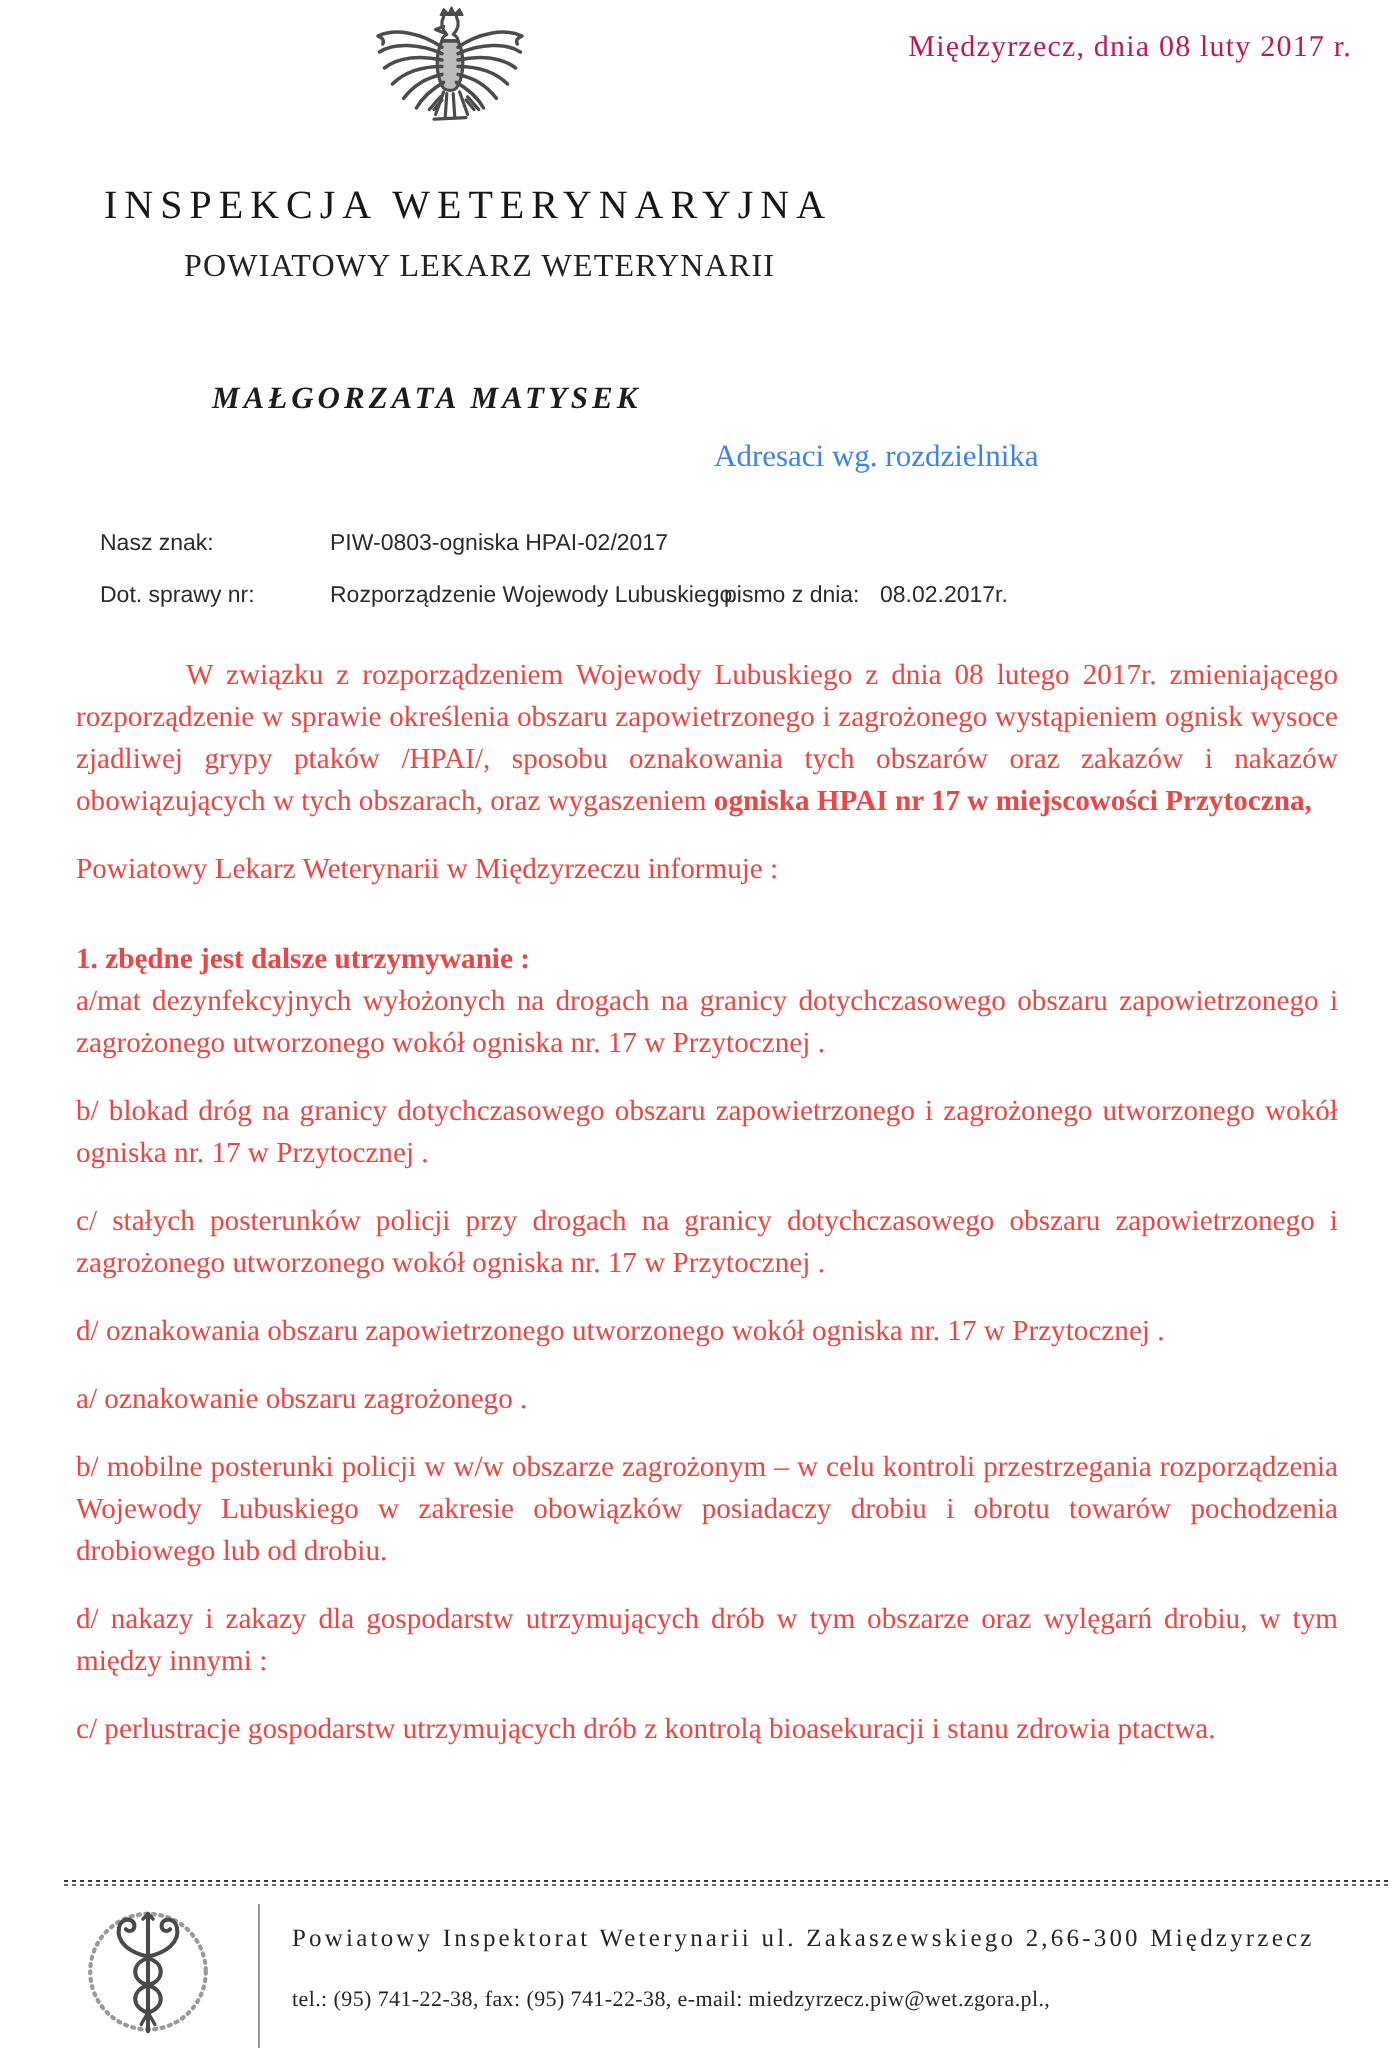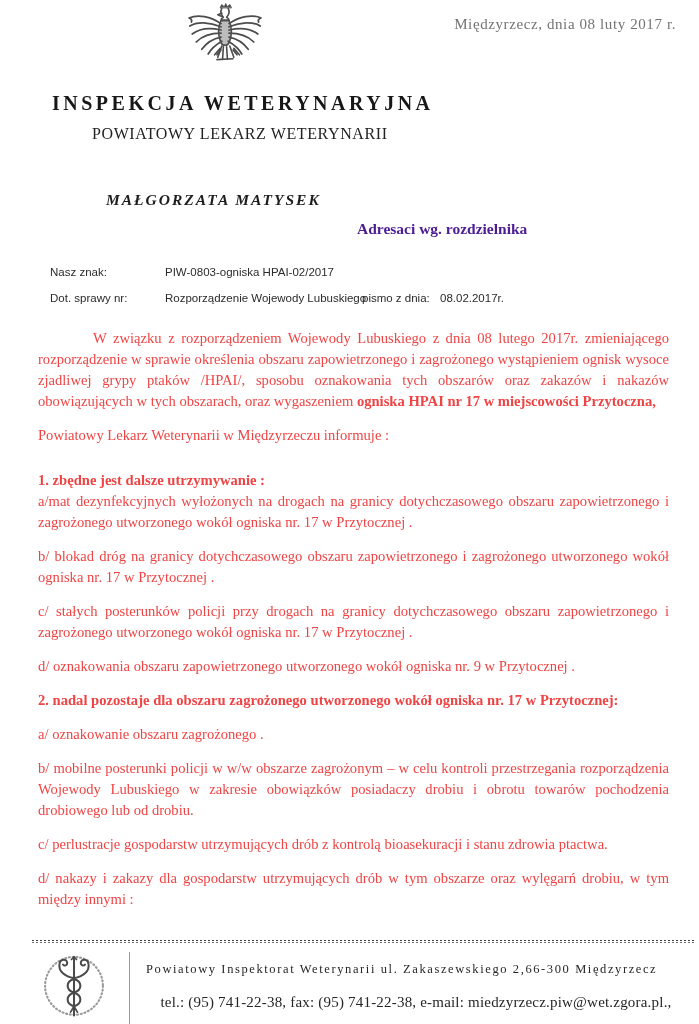--- a/index.html
+++ b/index.html
@@ -11,37 +11,37 @@
     color: #1b1b1b;
     position: relative;
     overflow: hidden;
   }
   .page { position: absolute; inset: 0; background: #fff; }
 
   
   .eagle { position: absolute; left: 185px; top: 2px; width: 80px; height: 80px; }
   .dateline {
     position: absolute; top: 16px; right: 23px;
-    font-size: 15px; letter-spacing: 0.6px; color: #737373;
+    font-size: 15px; letter-spacing: 0.6px; color: #be185d;
   }
   .org-title {
     position: absolute; left: 52px; top: 92px;
-    font-size: 20px; font-weight: bold; letter-spacing: 3.5px; color: #171717;
+    font-size: 20px; font-weight: normal; letter-spacing: 3.5px; color: #171717;
   }
   .org-subtitle {
     position: absolute; left: 92px; top: 125px;
     font-size: 16px; letter-spacing: 0.6px; color: #222;
   }
   .org-name {
     position: absolute; left: 106px; top: 153px;
     font-size: 15.5px; font-weight: bold; font-style: italic; letter-spacing: 2px; color: #1d1d1d; margin-top: 38px;
   }
   .addressee {
     position: absolute; left: 357px; top: 220px;
-    font-size: 15.5px; font-weight: bold; color: #4c1d95;
+    font-size: 15.5px; font-weight: normal; color: #3b82f6;
   }
 
   
   .refs {
     position: absolute; left: 50px; top: 266px; width: 600px;
     font-family: "Liberation Sans", sans-serif;
     font-size: 11.5px; color: #2b2b2b;
   }
   .ref-row { position: relative; height: 26px; }
   .ref-label  { position: absolute; left: 0; }
@@ -68,21 +68,21 @@
       repeating-linear-gradient(90deg, #6f6f6f 0 2px, transparent 2px 4px) bottom/100% 1px no-repeat;
   }
   .footer-logo { position: absolute; left: 40px; top: 951px; width: 68px; height: 68px; }
   .footer-divider { position: absolute; left: 129px; top: 952px; width: 1px; height: 72px; background: #9a9a9a; }
   .footer-line1 {
     position: absolute; left: 146px; top: 962px; width: 540px;
     font-size: 12.5px; letter-spacing: 1.6px; color: #262626;
   }
   .footer-line2 {
     position: absolute; left: 146px; top: 994px; width: 540px;
-    font-size: 15px; letter-spacing: 0.2px; color: #262626; text-align: center;
+    font-size: 11px; letter-spacing: 0.2px; color: #262626;
   }
 </style>
 </head>
 <body>
 
 <div class="page">
 
   <div class="eagle">
     <svg width="80" height="80" viewBox="0 0 100 100" aria-hidden="true">
       <g stroke="#4c4c4c" fill="none" stroke-linecap="round" stroke-linejoin="round">
@@ -132,27 +132,26 @@
 
   <div class="body-text">
     <p class="intro"><span>W związku z rozporządzeniem Wojewody Lubuskiego z dnia 08 lutego 2017r. zmieniającego rozporządzenie w sprawie określenia obszaru zapowietrzonego i zagrożonego wystąpieniem ognisk wysoce zjadliwej grypy ptaków /HPAI/, sposobu oznakowania tych obszarów oraz zakazów i nakazów obowiązujących w tych obszarach, oraz wygaszeniem </span><span class="bold">ogniska HPAI nr 17 w miejscowości Przytoczna,</span></p>
 
     <p>Powiatowy Lekarz Weterynarii w Międzyrzeczu informuje :</p>
 
     <p class="sec-heading tight">1. zbędne jest dalsze utrzymywanie :</p>
     <p>a/mat dezynfekcyjnych wyłożonych na drogach na granicy dotychczasowego obszaru zapowietrzonego i zagrożonego utworzonego wokół ogniska nr. 17 w Przytocznej .</p>
     <p>b/ blokad dróg na granicy dotychczasowego obszaru zapowietrzonego i zagrożonego utworzonego wokół ogniska nr. 17 w Przytocznej .</p>
     <p>c/ stałych posterunków policji przy drogach na granicy dotychczasowego obszaru zapowietrzonego i zagrożonego utworzonego wokół ogniska nr. 17 w Przytocznej .</p>
-    <p>d/ oznakowania obszaru zapowietrzonego utworzonego wokół ogniska nr. 9 w Przytocznej .</p>
+    <p>d/ oznakowania obszaru zapowietrzonego utworzonego wokół ogniska nr. 17 w Przytocznej .</p>
 
-    <p class="sec-heading">2. nadal pozostaje dla obszaru zagrożonego utworzonego wokół ogniska nr. 17 w Przytocznej:</p>
     <p>a/ oznakowanie obszaru zagrożonego .</p>
     <p>b/ mobilne posterunki policji w w/w obszarze zagrożonym – w celu kontroli przestrzegania rozporządzenia Wojewody Lubuskiego w zakresie obowiązków posiadaczy drobiu i obrotu towarów pochodzenia drobiowego lub od drobiu.</p>
+    <p>d/ nakazy i zakazy dla gospodarstw utrzymujących drób w tym obszarze oraz wylęgarń drobiu, w tym między innymi :</p>
     <p>c/ perlustracje gospodarstw utrzymujących drób z kontrolą bioasekuracji i stanu zdrowia ptactwa.</p>
-    <p>d/ nakazy i zakazy dla gospodarstw utrzymujących drób w tym obszarze oraz wylęgarń drobiu, w tym między innymi :</p>
   </div>
 
   <div class="separator"></div>
 
   <div class="footer-logo">
     <svg width="68" height="68" viewBox="0 0 80 80" aria-hidden="true">
       <g fill="none" stroke="#4a4a4a" stroke-linecap="round">
         <circle cx="40" cy="41" r="34" stroke="#9a9a9a" stroke-width="2.5" stroke-dasharray="1.2 3.2"></circle>
         <line x1="40" y1="7" x2="40" y2="76" stroke-width="2.4"></line>
         <path d="M37 10 l3 -3 3 3" stroke-width="2"></path>

